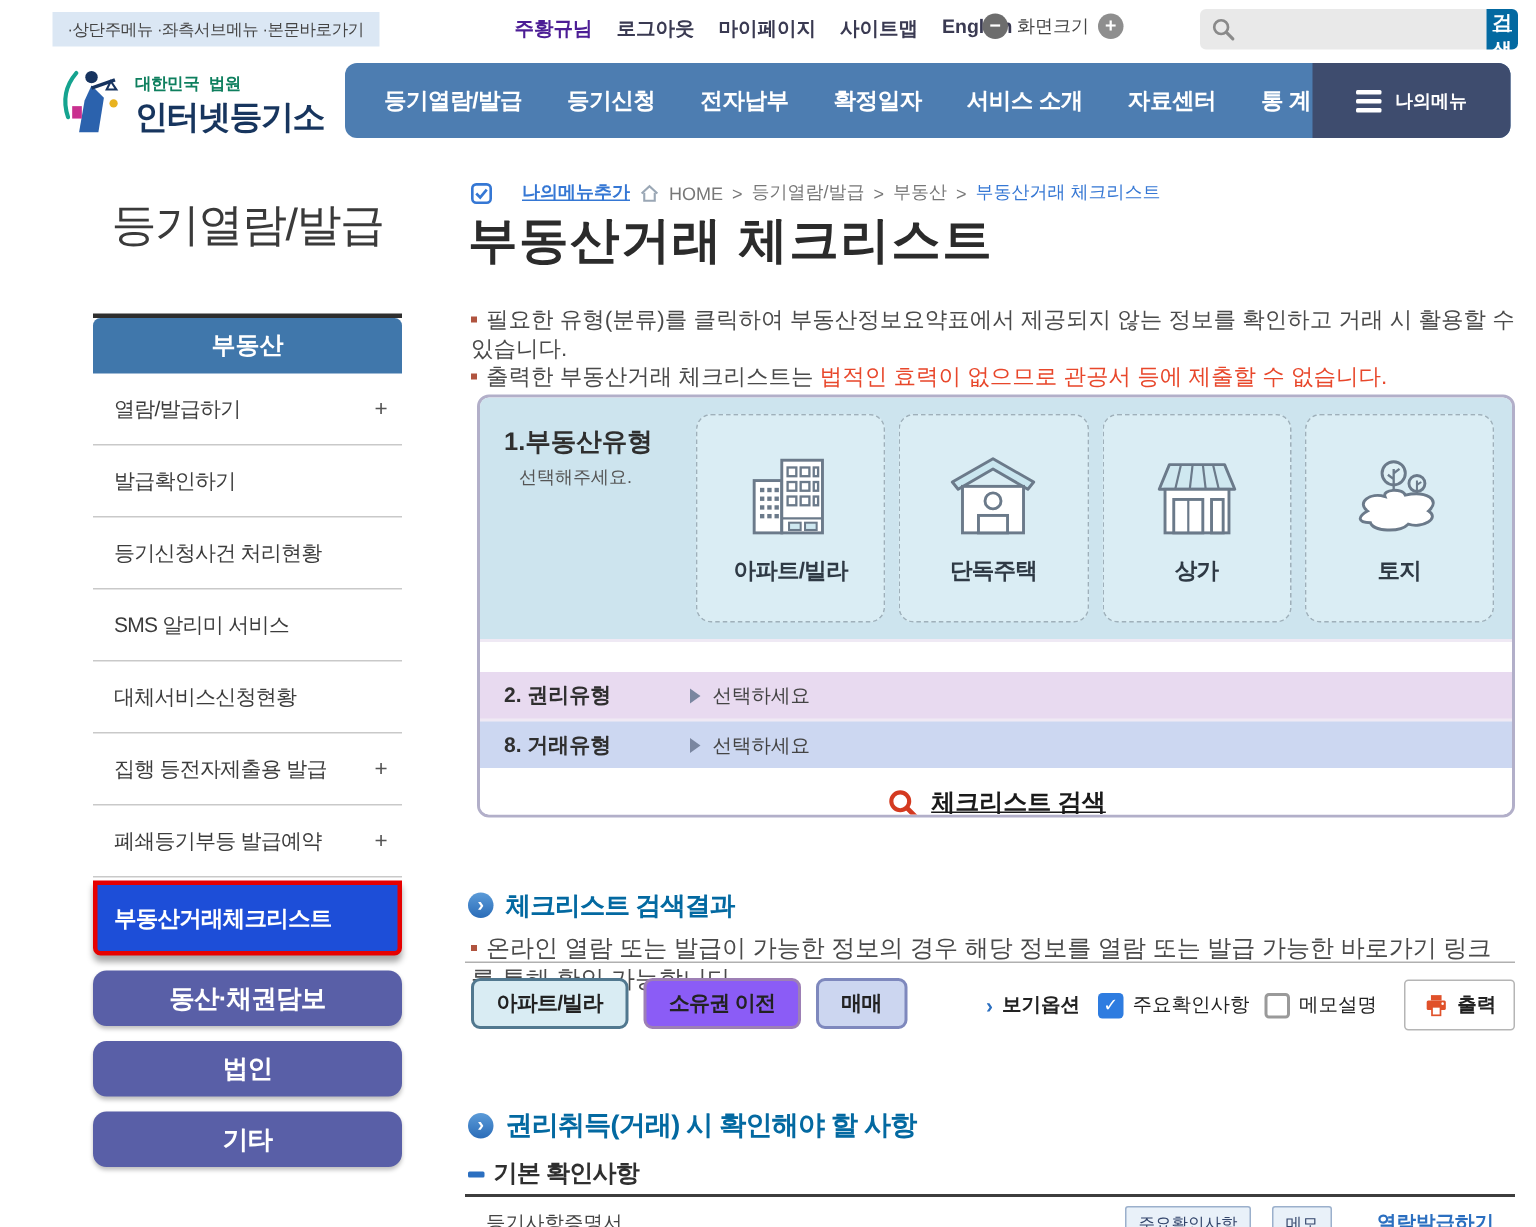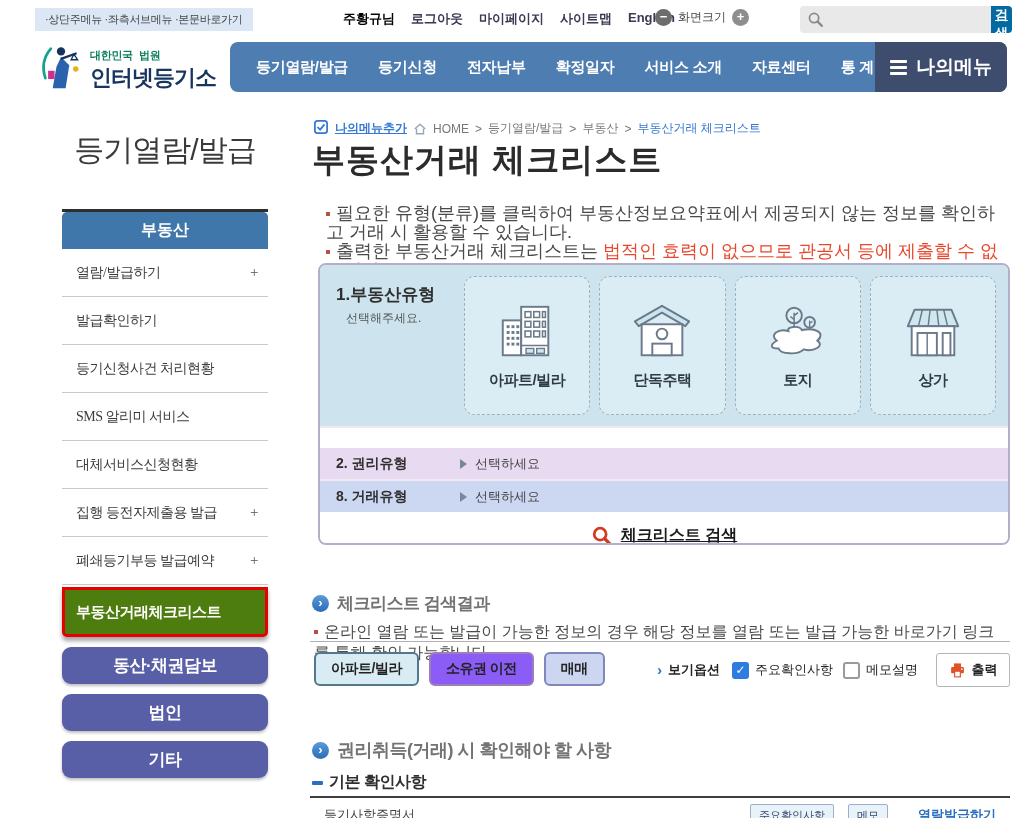--- a/index.html
+++ b/index.html
@@ -6,21 +6,21 @@
   html,body { width:1024px; height:818px; }
   body {
     position:relative; overflow:hidden; background:#fff;
     font-family:"Liberation Sans","DejaVu Sans",sans-serif; color:#333;
   }
   
   .skiplinks { position:absolute; left:35px; top:8px; background:#dbe7f4; padding:4px 10px;
     font-size:11px; color:#444; letter-spacing:-0.3px; }
   .userlinks { position:absolute; left:343px; top:10px; display:flex; gap:16px;
     font-size:13px; font-weight:bold; color:#3a3a52; white-space:nowrap; }
-  .userlinks .uname { color:#000000; }
+  .userlinks .uname { color:#4c1d95; }
   .screensize { position:absolute; left:655px; top:9px; display:flex; align-items:center; gap:6px;
     font-size:12px; color:#444; }
   .circ { width:17px; height:17px; border-radius:50%; color:#fff; font-size:13px; line-height:16px;
     text-align:center; font-weight:bold; cursor:pointer; }
   .circ.minus { background:#6d6d6d; }
   .circ.plus  { background:#8e8e8e; }
   .searchbox { position:absolute; left:800px; top:6px; width:212px; height:27px; display:flex; }
   .searchbox .field { flex:1; background:#e9e9e9; border:0; border-radius:4px 0 0 4px;
     padding:0 6px 0 30px; font-size:12px; outline:none; }
   .searchbox .mag { position:absolute; left:7px; top:5px; }
@@ -31,52 +31,52 @@
   .logo .txt .court { font-size:11px; font-weight:bold; color:#0e7f5e; letter-spacing:-0.3px;font-family:Liberation Mono, monospace; }
   .logo .txt .site  { font-size:22px; font-weight:bold; color:#17355e; letter-spacing:-1px; }
   .mainnav { position:absolute; left:230px; top:42px; width:777px; height:50px;
     background:#4d7db1; border-radius:8px; }
   .mainnav-items { display:flex; align-items:center; height:100%; gap:30px; padding-left:26px;
     padding-right:140px; }
   .mainnav-items .nitem { color:#fff; font-size:15px; font-weight:bold; white-space:nowrap;
     cursor:pointer; letter-spacing:-0.3px; }
   .mymenu { position:absolute; right:0; top:0; width:132px; height:50px; background:#3e4c6e;
     border-radius:0 8px 8px 0; display:flex; align-items:center; justify-content:center; gap:9px;
-    color:#fff; font-size:19px; font-weight:bold; cursor:pointer; }
+    color:#fff; font-size:12px; font-weight:bold; cursor:pointer; }
   .burger { display:flex; flex-direction:column; gap:3px; }
   .burger i { width:17px; height:3px; background:#fff; border-radius:1px; }
   
   .sidebar { position:absolute; left:62px; top:118px; width:206px; }
   .sb-title { font-size:30px; color:#3a3a3a; text-align:center; letter-spacing:-1px;
     padding-top:12px; font-weight:500;}
   .sb-topline { border-top:3px solid #2e2e2e; margin-top:38px; }
   .sb-cat { height:37px; background:#4077ab; border-radius:5px 5px 0 0; color:#fff;
     font-size:16px; font-weight:bold; display:flex; align-items:center; justify-content:center;
     cursor:pointer; }
   .sb-item { height:48px; display:flex; align-items:center; justify-content:space-between;
     border-bottom:1px solid #c9c9c9; font-size:14px; color:#3c3c3c; padding:0 10px 0 14px;
-    letter-spacing:-0.5px; cursor:pointer;font-family:Liberation Serif, serif; }
+    letter-spacing:-0.5px; cursor:pointer; }
   .sb-item .plus { font-size:15px; color:#555; }
-  .sb-active { height:50px; margin-top:2px; background:#4d7c0f; border:3px solid #e60000;
+  .sb-active { height:50px; margin-top:2px; background:#1d4ed8; border:3px solid #e60000;
     border-radius:0 0 5px 5px; color:#fff; font-size:15px; font-weight:bold;
     display:flex; align-items:center; padding-left:11px; letter-spacing:-0.5px;
     box-shadow:0 4px 4px rgba(0,0,0,.35); cursor:pointer; }
   .sb-btn { height:37px; margin-top:10px; background:#595fa7; border-radius:9px; color:#fff;
     font-size:17px; font-weight:bold; display:flex; align-items:center; justify-content:center;
     letter-spacing:-0.5px; box-shadow:0 2px 3px rgba(0,0,0,.25); cursor:pointer; }
   
   .main { position:absolute; left:310px; top:0; width:700px; height:818px; }
   .crumbs { position:absolute; top:120px; left:4px; display:flex; align-items:center; gap:6px;
     font-size:12px; color:#777; white-space:nowrap; }
   .crumbs .addmenu { color:#3577d4; font-weight:bold; text-decoration:underline; cursor:pointer;
-    display:flex; gap:7px; }
+    display:flex; align-items:center; gap:20px; }
   .crumbs .last { color:#3577d4; }
   .page-title { position:absolute; top:138px; left:2px; font-size:33px; color:#2b2b2b;
     font-weight:600; letter-spacing:1px; }
-  .notes { position:absolute; top:204px; left:16px; font-size:18px; color:#4a4a4a;
+  .notes { position:absolute; top:204px; left:4px; font-size:15px; color:#4a4a4a;
     line-height:19px; }
   .sq { display:inline-block; width:4px; height:4px; background:#b0543f; margin:0 6px 3px 0; }
   .red { color:#e8472b; }
   
   .panel { position:absolute; top:263px; left:8px; width:692px; height:282px;
     border:2px solid #b2afc9; border-radius:8px; overflow:hidden; background:#fff; }
   .p-row1 { height:163px; background:#cde4ee; display:flex; border-bottom:2px solid #efe9f4; }
   .p-label { width:78px; padding:18px 0 0 16px; }
   .p-label .l1 { font-size:17px; font-weight:bold; color:#2f2f2f; white-space:nowrap; }
   .p-label .l2 { font-size:12px; color:#555; margin:4px 0 0 10px; white-space:nowrap; }
@@ -93,21 +93,21 @@
     border-left:7px solid #7a86a0; margin-right:8px; }
   .p-val { font-size:13px; color:#444; }
   .p-search { height:47px; background:#fff; display:flex; align-items:center; justify-content:center;
     gap:8px; cursor:pointer; }
   .p-search .slabel { font-size:16px; font-weight:bold; color:#1a1a1a; text-decoration:underline; }
   
   .sec-head { position:absolute; display:flex; align-items:center; gap:8px; }
   .arrow-badge { width:17px; height:17px; border-radius:50%;
     background:linear-gradient(#5b9bd8,#2a6cb8); color:#fff; font-size:13px; font-weight:bold;
     line-height:15px; text-align:center; flex:0 0 auto; }
-  .sec-head .htxt { font-size:17px; font-weight:bold; color:#737373; letter-spacing:-0.5px; }
+  .sec-head .htxt { font-size:17px; font-weight:bold; color:#0369a1; letter-spacing:-0.5px; }
   .res-note { position:absolute; top:622px; left:4px; font-size:16px; color:#4a4a4a; }
   .divider { position:absolute; top:641px; left:0; width:700px; border-top:1px solid #b0b0b0; }
   .tags { position:absolute; top:652px; left:4px; display:flex; gap:10px; }
   .tag { height:34px; display:flex; align-items:center; padding:0 15px; border-radius:6px;
     font-size:14px; font-weight:bold; color:#222; cursor:pointer; letter-spacing:-0.5px; }
   .tag1 { background:#d9ecf3; border:2px solid #51788f; }
   .tag2 { background:#8b5cf6; border:2px solid #9d7fb5; }
   .tag3 { background:#ccd6f0; border:2px solid #7e88bd; }
   .viewopts { position:absolute; top:653px; right:0; display:flex; align-items:center; gap:6px; }
   .viewopts .vchev { color:#2b6fc0; font-weight:bold; font-size:14px; }
@@ -319,43 +319,43 @@
           <svg width="62" height="62" viewBox="0 0 64 64">
             <polygon points="32,5 60,21 56,26 32,12 8,26 4,21" fill="#c9e6ef" stroke="#6b7a8a" stroke-width="2" stroke-linejoin="round"></polygon>
             <rect x="11" y="24" width="42" height="32" fill="#fff" stroke="#6b7a8a" stroke-width="2"></rect>
             <circle cx="32" cy="34" r="5.5" fill="#fff" stroke="#6b7a8a" stroke-width="2"></circle>
             <rect x="22" y="44" width="20" height="12" fill="#fff" stroke="#6b7a8a" stroke-width="2"></rect>
           </svg>
           <span class="clabel">단독주택</span>
         </div>
         <div class="card">
           <svg width="62" height="62" viewBox="0 0 64 64">
-            <circle cx="28" cy="15" r="8" fill="#dff0f5" stroke="#6b7a8a" stroke-width="2"></circle>
-            <path d="M28 12 v20 M28 15 l4 -3 M28 19 l-4 -3" fill="none" stroke="#6b7a8a" stroke-width="1.6"></path>
-            <circle cx="44" cy="22" r="5.5" fill="#dff0f5" stroke="#6b7a8a" stroke-width="2"></circle>
-            <path d="M44 20 v14 M44 23 l3 -2" fill="none" stroke="#6b7a8a" stroke-width="1.4"></path>
-            <path d="M10 41 C 2 35 12 28 22 31 C 20 26 34 25 36 30 C 50 27 61 33 52 41 C 60 46 48 53 38 50 C 32 56 14 55 12 49 C 3 49 3 45 10 41 Z" fill="#fff" stroke="#6b7a8a" stroke-width="2"></path>
-          </svg>
-          <span class="clabel">토지</span>
-        </div>
-        <div class="card">
-          <svg width="62" height="62" viewBox="0 0 64 64">
             <polygon points="13,9 51,9 58,26 6,26" fill="#cfe8f0" stroke="#6b7a8a" stroke-width="2" stroke-linejoin="round"></polygon>
             <g stroke="#6b7a8a" stroke-width="1.5">
               <line x1="21" y1="9" x2="17" y2="26"></line>
                 <line x1="29" y1="9" x2="27" y2="26"></line>
               <line x1="36" y1="9" x2="38" y2="26"></line>
                 <line x1="43" y1="9" x2="47" y2="26"></line>
             </g>
             <rect x="10" y="26" width="44" height="30" fill="#fff" stroke="#6b7a8a" stroke-width="2"></rect>
             <rect x="16" y="33" width="20" height="23" fill="#fff" stroke="#6b7a8a" stroke-width="2"></rect>
             <rect x="42" y="33" width="8" height="23" fill="#fff" stroke="#6b7a8a" stroke-width="2"></rect>
             <line x1="26" y1="33" x2="26" y2="56" stroke="#6b7a8a" stroke-width="1.5"></line>
           </svg>
           <span class="clabel">상가</span>
+        </div>
+        <div class="card">
+          <svg width="62" height="62" viewBox="0 0 64 64">
+            <circle cx="28" cy="15" r="8" fill="#dff0f5" stroke="#6b7a8a" stroke-width="2"></circle>
+            <path d="M28 12 v20 M28 15 l4 -3 M28 19 l-4 -3" fill="none" stroke="#6b7a8a" stroke-width="1.6"></path>
+            <circle cx="44" cy="22" r="5.5" fill="#dff0f5" stroke="#6b7a8a" stroke-width="2"></circle>
+            <path d="M44 20 v14 M44 23 l3 -2" fill="none" stroke="#6b7a8a" stroke-width="1.4"></path>
+            <path d="M10 41 C 2 35 12 28 22 31 C 20 26 34 25 36 30 C 50 27 61 33 52 41 C 60 46 48 53 38 50 C 32 56 14 55 12 49 C 3 49 3 45 10 41 Z" fill="#fff" stroke="#6b7a8a" stroke-width="2"></path>
+          </svg>
+          <span class="clabel">토지</span>
         </div>
       </div>
     </div>
     <div class="p-row2">
       <span class="p-step">2. 권리유형</span>
       <span class="tri"></span>
       <span class="p-val">선택하세요</span>
     </div>
     <div class="p-row3">
       <span class="p-step">8. 거래유형</span>

